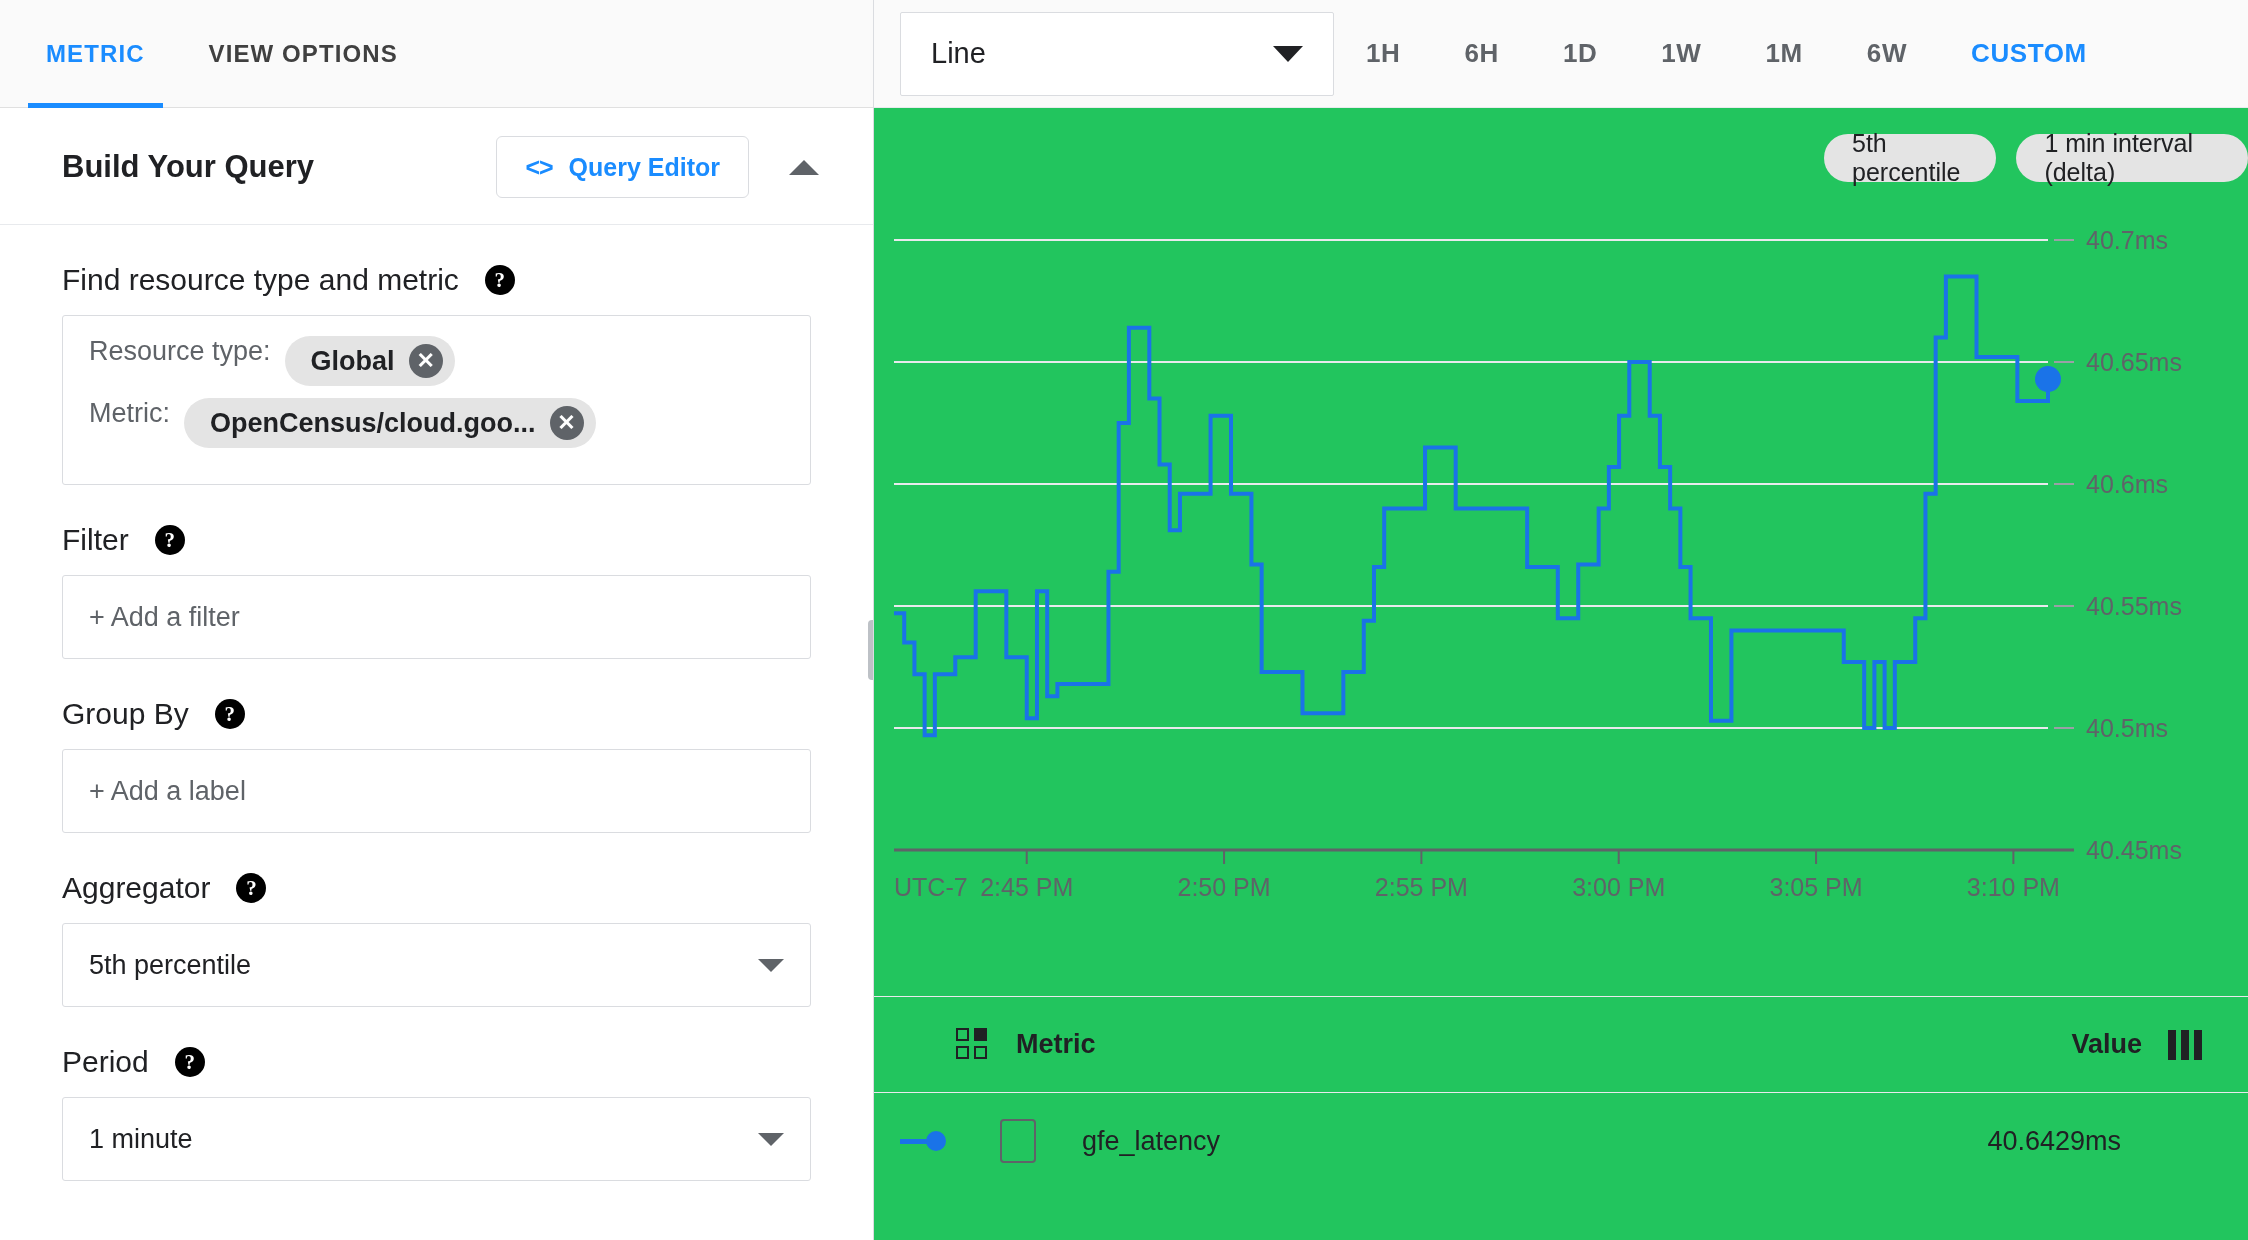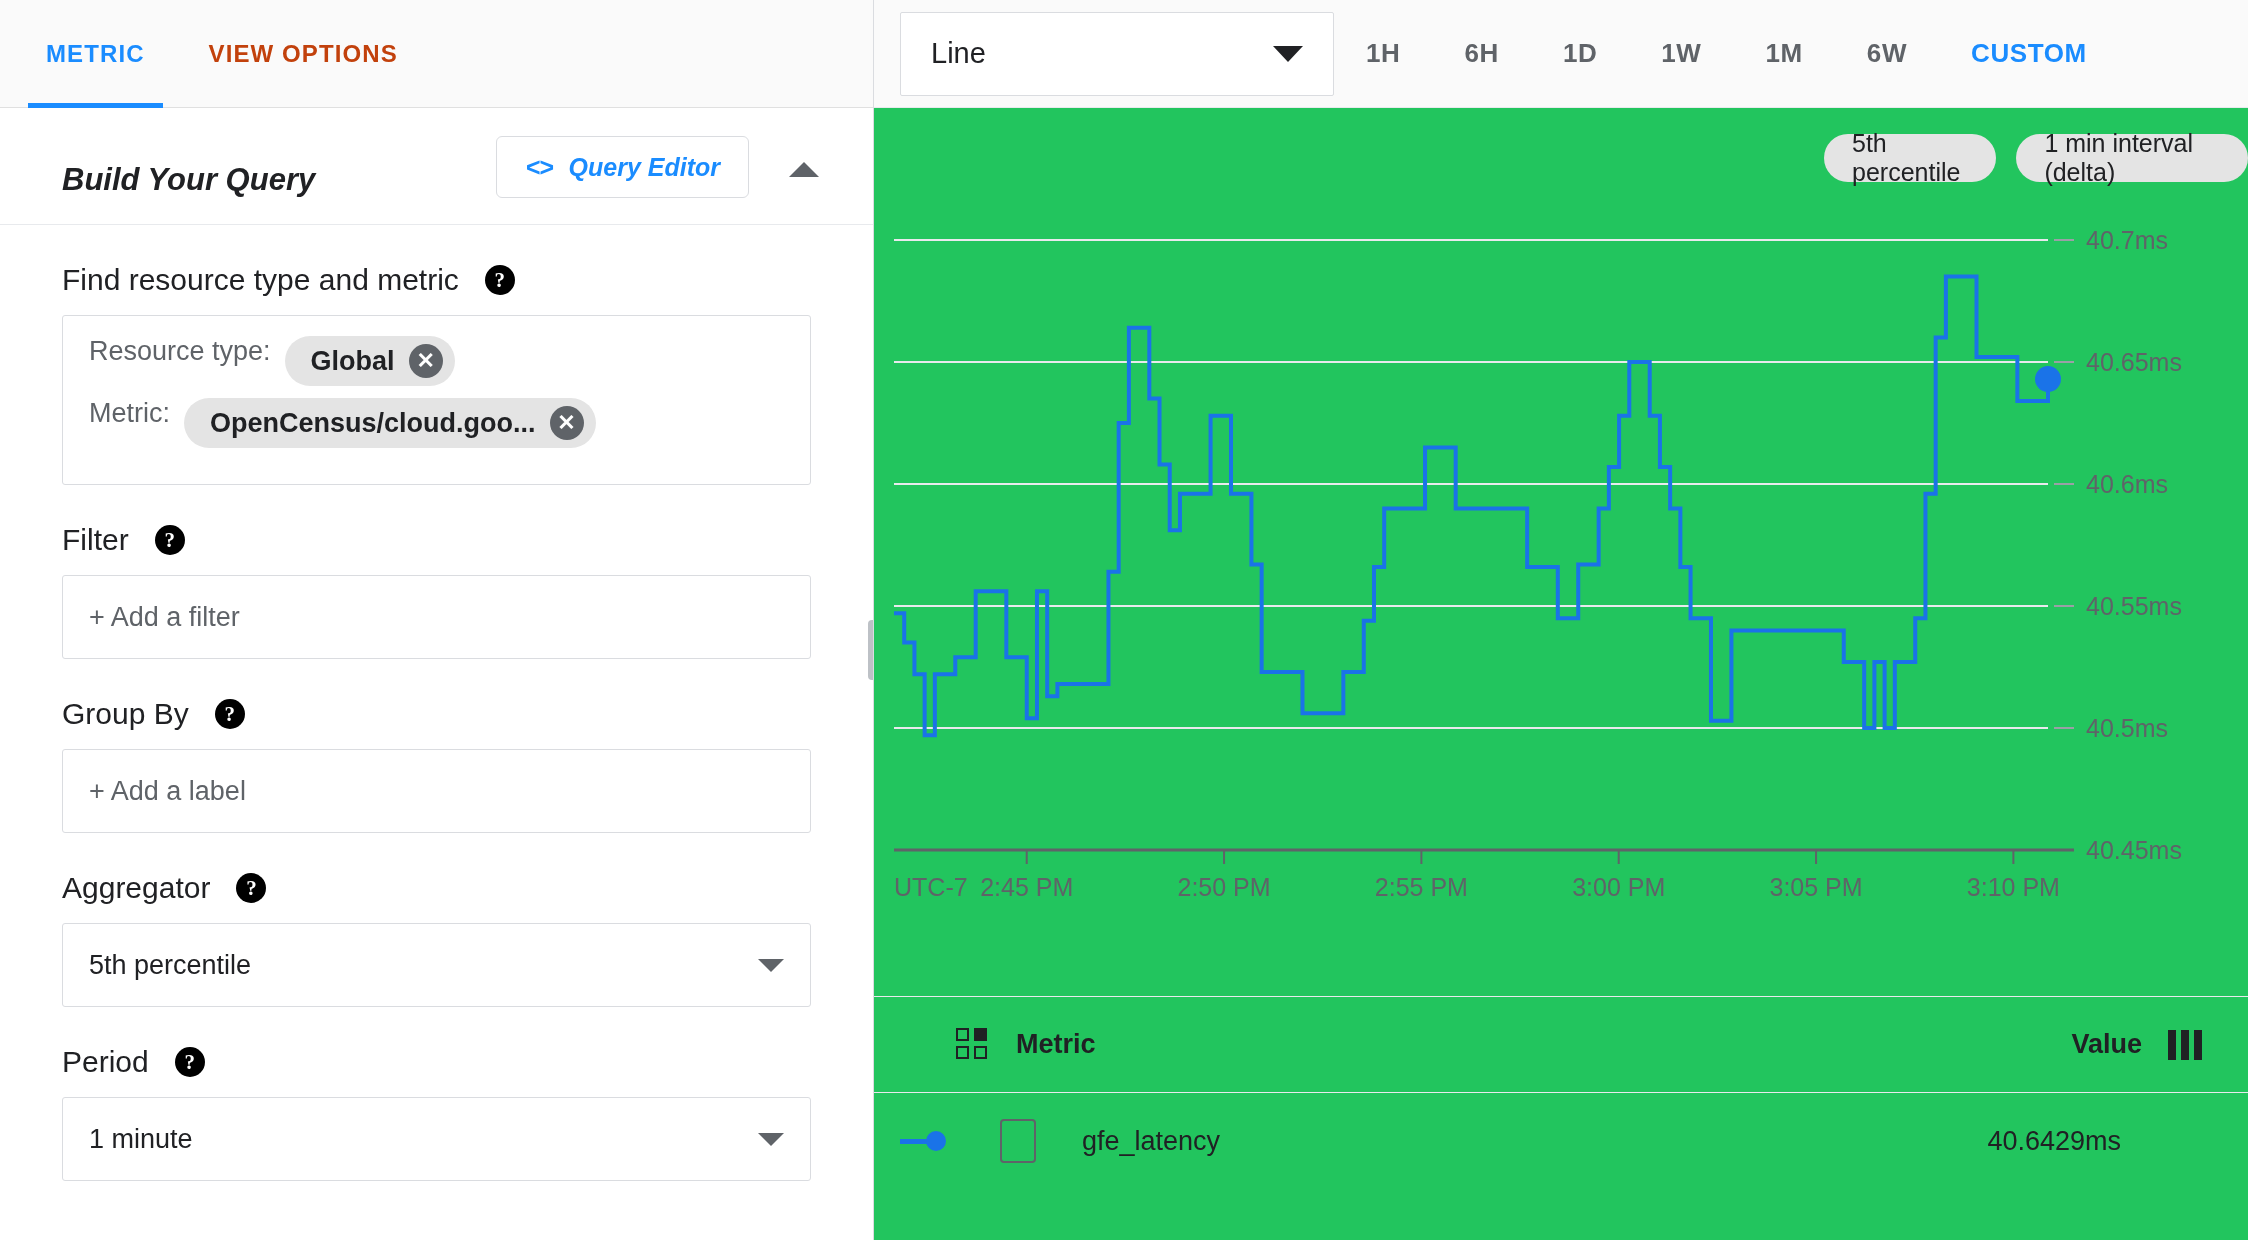--- a/index.html
+++ b/index.html
@@ -27,21 +27,21 @@
     background: #fafafa;
     border-bottom: 1px solid #e0e0e0;
     display: flex;
     align-items: center;
     padding-left: 14px;
   }
   .tab {
     font-size: 24px;
     font-weight: bold;
     letter-spacing: 1.1px;
-    color: #c2410c;
+    color: #404040;
     padding: 0 32px;
     height: 108px;
     display: flex;
     align-items: center;
     position: relative;
     cursor: pointer;
   }
   .tab.active { color: #1a8cff; }
   .tab.active::after {
     content: "";
@@ -49,24 +49,23 @@
     left: 14px; right: 14px; bottom: 0;
     height: 5px; background: #1a8cff;
   }
 
   .card {
     background: #fff;
     border-bottom: 1px solid #e8eaed;
   }
   .card-head {
     display: flex;
-    align-items: flex-end;
+    align-items: center;
     padding: 28px 40px 26px 62px;
     gap: 16px;
-    font-style: italic;
   }
   .card-title {
     font-size: 31px;
     font-weight: bold;
     color: #202124;
     flex: 1;
   }
   .qe-btn {
     border: 1px solid #dadce0;
     border-radius: 6px;

